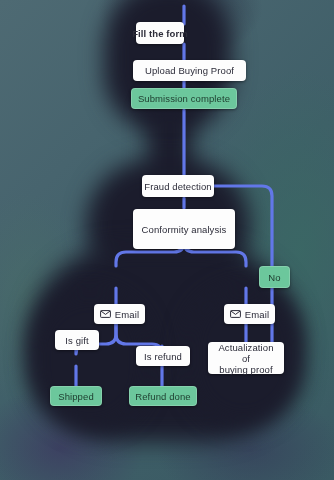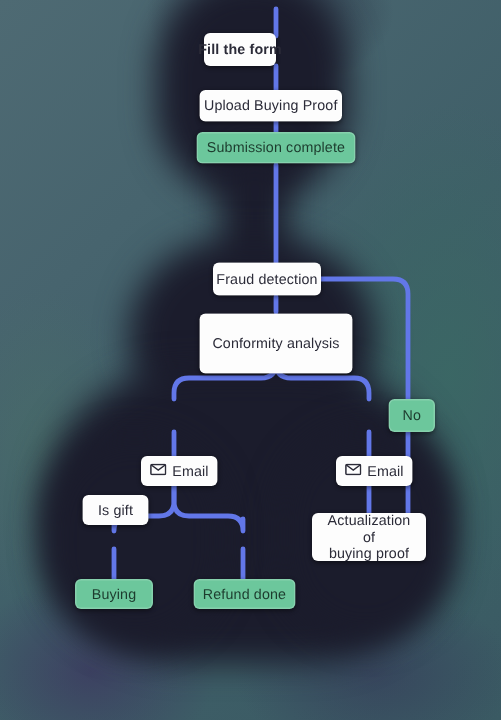--- a/index.html
+++ b/index.html
@@ -68,21 +68,21 @@
     box-shadow:0 1px 3px rgba(0,0,0,.45);
     border:1px solid rgba(255,255,255,.55);
   }
   .node.green{
     background:#6cc79c;
     color:#1d3c2e;
     box-shadow:0 1px 3px rgba(0,0,0,.4);
     border:1px solid rgba(255,255,255,.18);
   }
   .node.two-line{white-space:normal;padding:15px 5px;}
-  .mail{display:inline-flex;gap:4px;}
+  .mail{display:inline-flex;align-items:center;gap:4px;}
   .mail svg{display:block;}
 </style>
 </head>
 <body>
 
 <div id="canvas">
 
   <div class="bg-layer bg-base"></div>
   <div class="bg-layer bg-teal-right"></div>
   <div class="bg-layer bg-green-left"></div>
@@ -118,21 +118,21 @@
 
       <path d="M246,324 L246,344"></path>
 
       <path d="M272,364 L272,196 Q272,186 262,186 L214,186"></path>
       <path d="M272,364 L272,372"></path>
     </g>
   </svg>
 
   <div class="node plain" style="left:136px;top:22px;width:48px;height:22px;font-weight:bold;">Fill the form</div>
 
-  <div class="node plain" style="left:133px;top:60px;width:95px;height:21px;">Upload Buying Proof</div>
+  <div class="node plain" style="left:133px;top:60px;width:113px;height:21px;">Upload Buying Proof</div>
 
   <div class="node plain" style="left:142px;top:175px;width:72px;height:22px;">Fraud detection</div>
 
   <div class="node green" style="left:131px;top:88px;width:106px;height:21px;">Submission complete</div>
 
   <div class="node plain" style="left:133px;top:209px;width:102px;height:40px;text-align:center;">Conformity analysis</div>
 
 
   <div class="node green" style="left:231px;top:266px;width:31px;height:22px;margin-left:28px;">No</div>
 
@@ -151,22 +151,23 @@
       <svg width="11" height="8" viewBox="0 0 11 8">
         <rect x="0.6" y="0.6" width="9.8" height="6.8" rx="0.7" fill="none" stroke="#2b2b38" stroke-width="1"></rect>
         <path d="M0.9,1 L5.5,4.4 L10.1,1" fill="none" stroke="#2b2b38" stroke-width="1"></path>
       </svg>
       <span>Email</span>
     </span>
   </div>
 
   <div class="node plain" style="left:55px;top:330px;width:44px;height:20px;">Is gift</div>
 
+  <div class="node plain" style="left:136px;top:346px;width:54px;height:20px;">Is refund</div>
 
-  <div class="node green" style="left:50px;top:386px;width:52px;height:20px;">Buying</div>
+  <div class="node green" style="left:50px;top:386px;width:52px;height:20px;">Shipped</div>
 
   <div class="node green" style="left:129px;top:386px;width:68px;height:20px;">Refund done</div>
 
   <div class="node plain two-line" style="left:208px;top:342px;width:76px;height:30px;flex-direction:column;gap:0;">
     <span>Actualization of</span>
     <span>buying proof</span>
   </div>
 
 </div>
 

